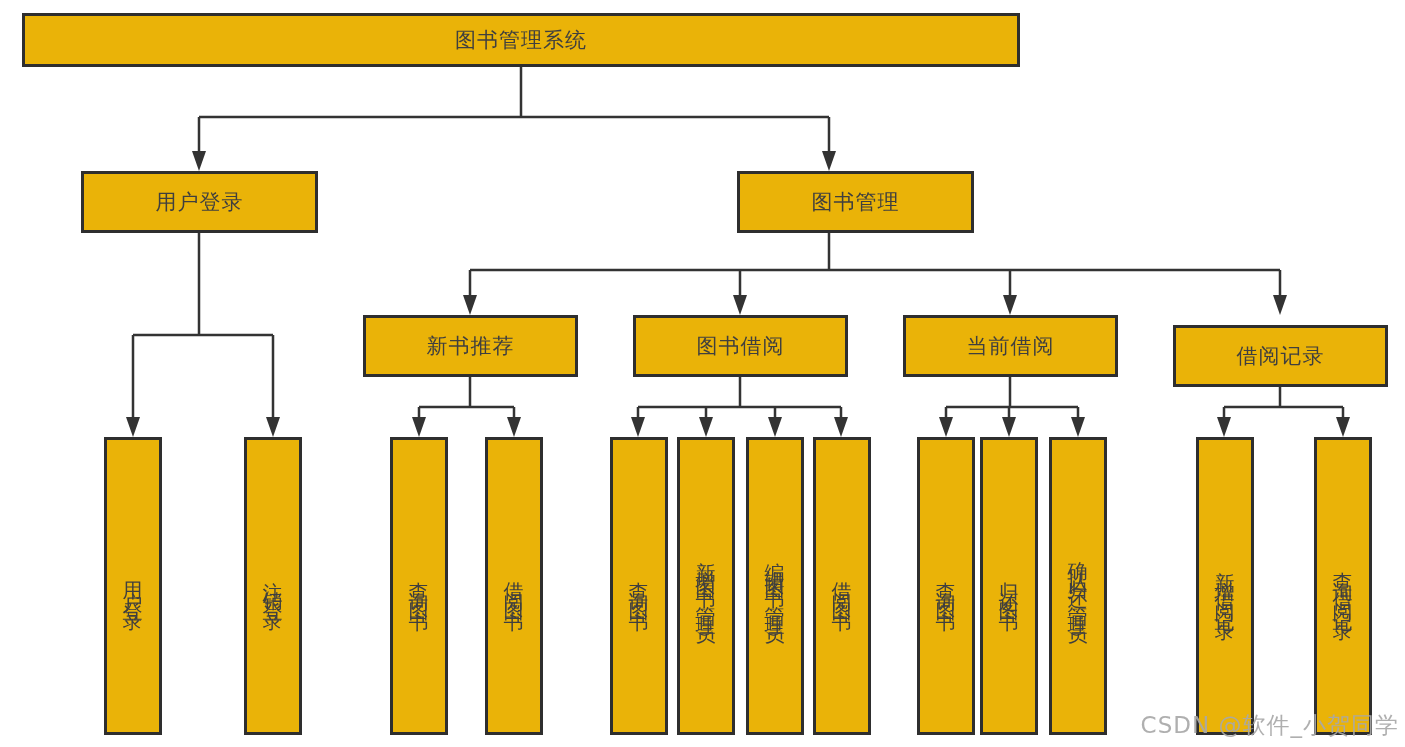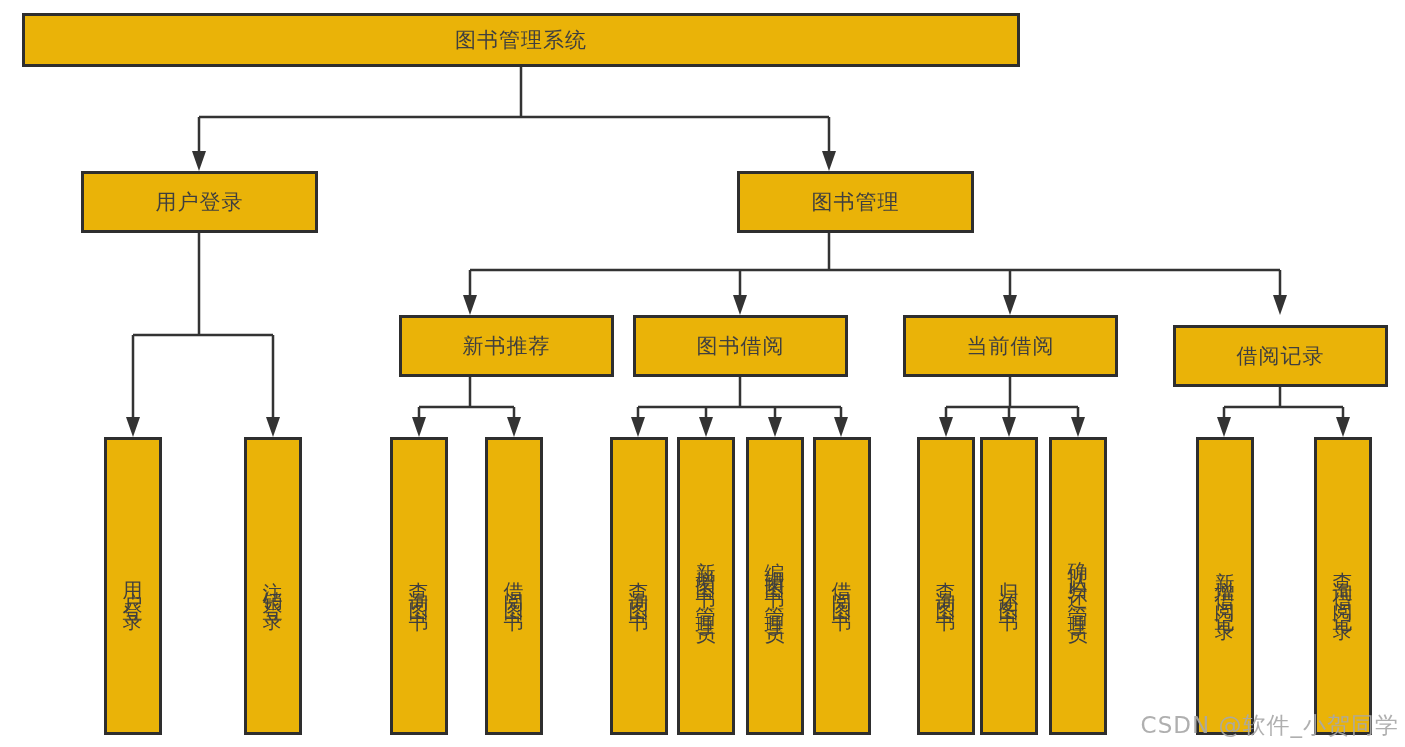--- a/index.html
+++ b/index.html
@@ -39,21 +39,21 @@
     right:6px;bottom:6px;
     font-size:23px;
     color:rgba(168,168,168,0.92);
     letter-spacing:1px;
     z-index:5;
   }
   
   .n-root{left:22px;top:13px;width:998px;height:54px;}
   .n-user-login{left:81px;top:171px;width:237px;height:62px;}
   .n-book-mgmt{left:711px;top:171px;width:237px;height:62px;margin-left:26px;}
-  .n-new-book{left:363px;top:315px;width:215px;height:62px;margin-left:36px;}
+  .n-new-book{left:363px;top:315px;width:215px;height:62px;}
   .n-book-borrow{left:633px;top:315px;width:215px;height:62px;}
   .n-cur-borrow{left:903px;top:315px;width:215px;height:62px;}
   .n-borrow-rec{left:1173px;top:325px;width:215px;height:62px;}
   .lf-u1{left:104px;}
   .lf-u2{left:244px;}
   .lf-n1{left:390px;}
   .lf-n2{left:485px;}
   .lf-b1{left:610px;}
   .lf-b2{left:677px;}
   .lf-b3{left:746px;}

